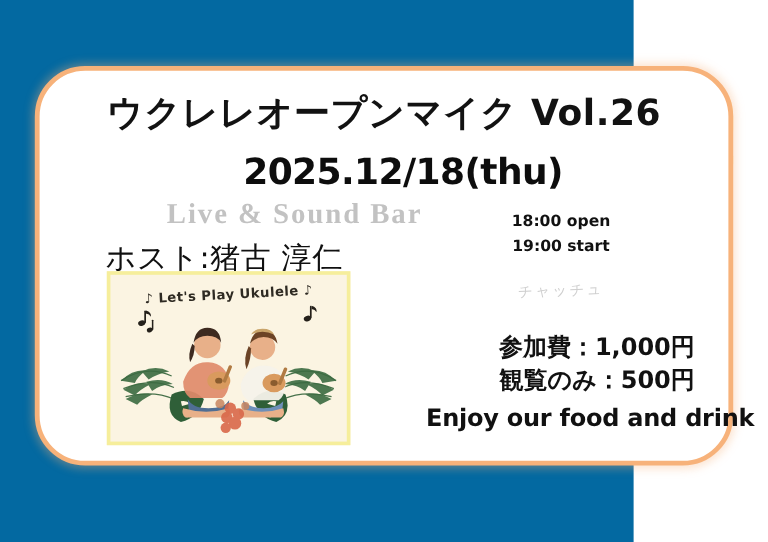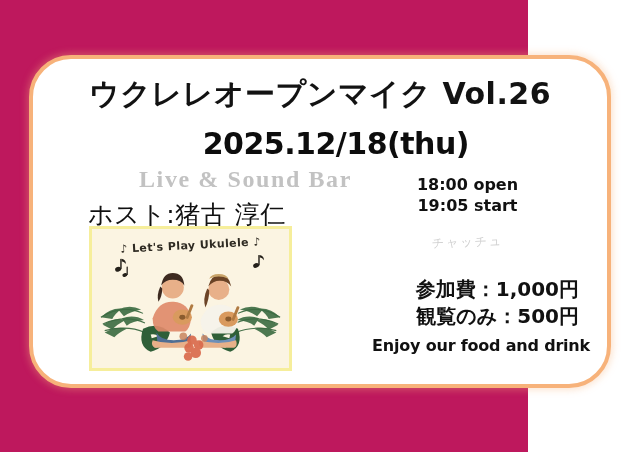--- a/index.html
+++ b/index.html
@@ -13,21 +13,21 @@
     overflow: hidden;
     font-family: "Liberation Sans", sans-serif;
     position: relative;
   }
 
   #flyer {
     position: absolute;
     left: 0; top: 0;
     width: 528px;
     height: 452px;
-    background: #be185d;
+    background: #0369a1;
   }
 
   
   .card-frame {
     position: absolute;
     left: 29px;
     top: 55px;
     width: 582px;
     height: 333px;
     border: 4px solid #f7b27a;
@@ -157,21 +157,21 @@
 
   
   .times {
     position: absolute;
     left: 380px;
     top: 174px;
     width: 175px;
     text-align: center;
     font-family: "DejaVu Sans", sans-serif;
     font-weight: 700;
-    font-size: 16px;
+    font-size: 13px;
     color: #111111;
     line-height: 21px;
     white-space: nowrap;
   }
   .brand-kana {
     position: absolute;
     left: 380px;
     top: 234px;
     width: 175px;
     text-align: center;
@@ -199,21 +199,21 @@
     white-space: nowrap;
   }
   .tagline {
     position: absolute;
     left: 355px;
     top: 336px;
     width: 235px;
     text-align: right;
     font-family: "DejaVu Sans", sans-serif;
     font-weight: 700;
-    font-size: 16px;
+    font-size: 20px;
     letter-spacing: -0.2px;
     color: #111111;
     white-space: nowrap;
   }
 </style>
 </head>
 <body>
 
 <div id="flyer">
 
@@ -317,21 +317,21 @@
       <g fill="#c8855f" opacity="0.85">
         <circle cx="94" cy="112" r="4"></circle>
         <circle cx="116" cy="114" r="3.5"></circle>
       </g>
     </svg>
     <div class="logo-caption">♪ Let's Play Ukulele ♪</div>
   </div>
 
   <div class="times">
     <div>18:00 open</div>
-    <div>19:05 start</div>
+    <div>19:00 start</div>
   </div>
 
   <div class="brand-kana">チャッチュ</div>
 
   <div class="price-block">
     <div class="price-line">参加費：1,000円</div>
     <div class="price-line">観覧のみ：500円</div>
   </div>
 
   <div class="tagline">Enjoy our food and drink</div>

